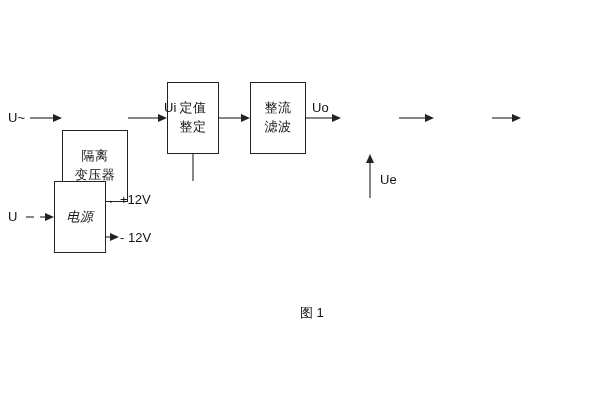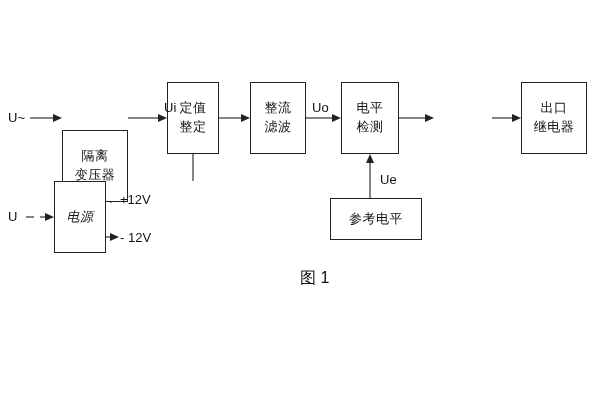--- a/index.html
+++ b/index.html
@@ -37,23 +37,24 @@
     white-space: nowrap;
   }
   .label {
     position: absolute;
     font-size: 13px;
     white-space: nowrap;
     color: #111111;
   }
   .caption {
     position: absolute;
-    font-size: 16px;
+    font-size: 13px;
     white-space: nowrap;
     color: #111111;
+    margin-top: 36px;
   }
   svg.wires {
     position: absolute;
     left: 0;
     top: 0;
     width: 600px;
     height: 400px;
     pointer-events: none;
   }
   svg.wires line, svg.wires path {
@@ -114,39 +115,28 @@
   <div class="box" style="left:167px; top:82px; width:52px; height:72px;">
     <span class="line">定值</span>
     <span class="line">整定</span>
   </div>
 
   <div class="box" style="left:250px; top:82px; width:56px; height:72px;">
     <span class="line">整流</span>
     <span class="line">滤波</span>
   </div>
 
-  <div class="box" style="left:341px; top:82px; width:58px; height:72px;">
-    <span class="line">电平</span>
-    <span class="line">检测</span>
-  </div>
 
 
-  <div class="box" style="left:521px; top:82px; width:66px; height:72px;">
-    <span class="line">出口</span>
-    <span class="line">继电器</span>
-  </div>
 
   <div class="box" style="left:54px; top:181px; width:52px; height:72px;font-style:italic;">
     <span class="line">电源</span>
   </div>
 
 
-  <div class="box" style="left:330px; top:198px; width:92px; height:42px;">
-    <span class="line">参考电平</span>
-  </div>
 
   <div class="label" style="left:8px; top:110px;">U~</div>
   <div class="label" style="left:136px; top:100px;margin-left:28px;">Ui</div>
   <div class="label" style="left:312px; top:100px;">Uo</div>
   <div class="label" style="left:8px; top:209px;">U</div>
   <div class="label" style="left:120px; top:192px;">+12V</div>
   <div class="label" style="left:120px; top:230px;">- 12V</div>
   <div class="label" style="left:380px; top:172px;">Ue</div>
 
   <div class="caption" style="left:300px; top:268px;">图 1</div>

